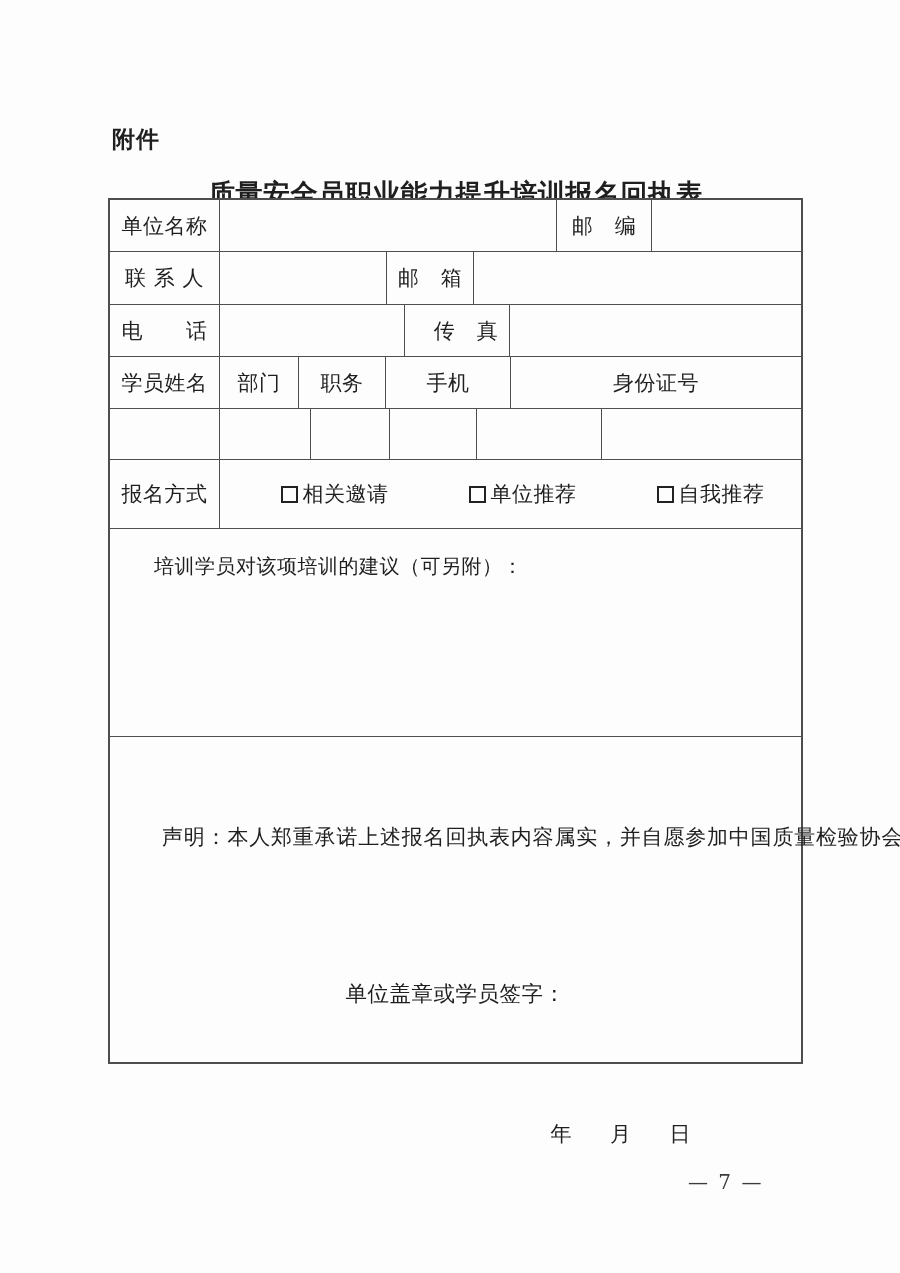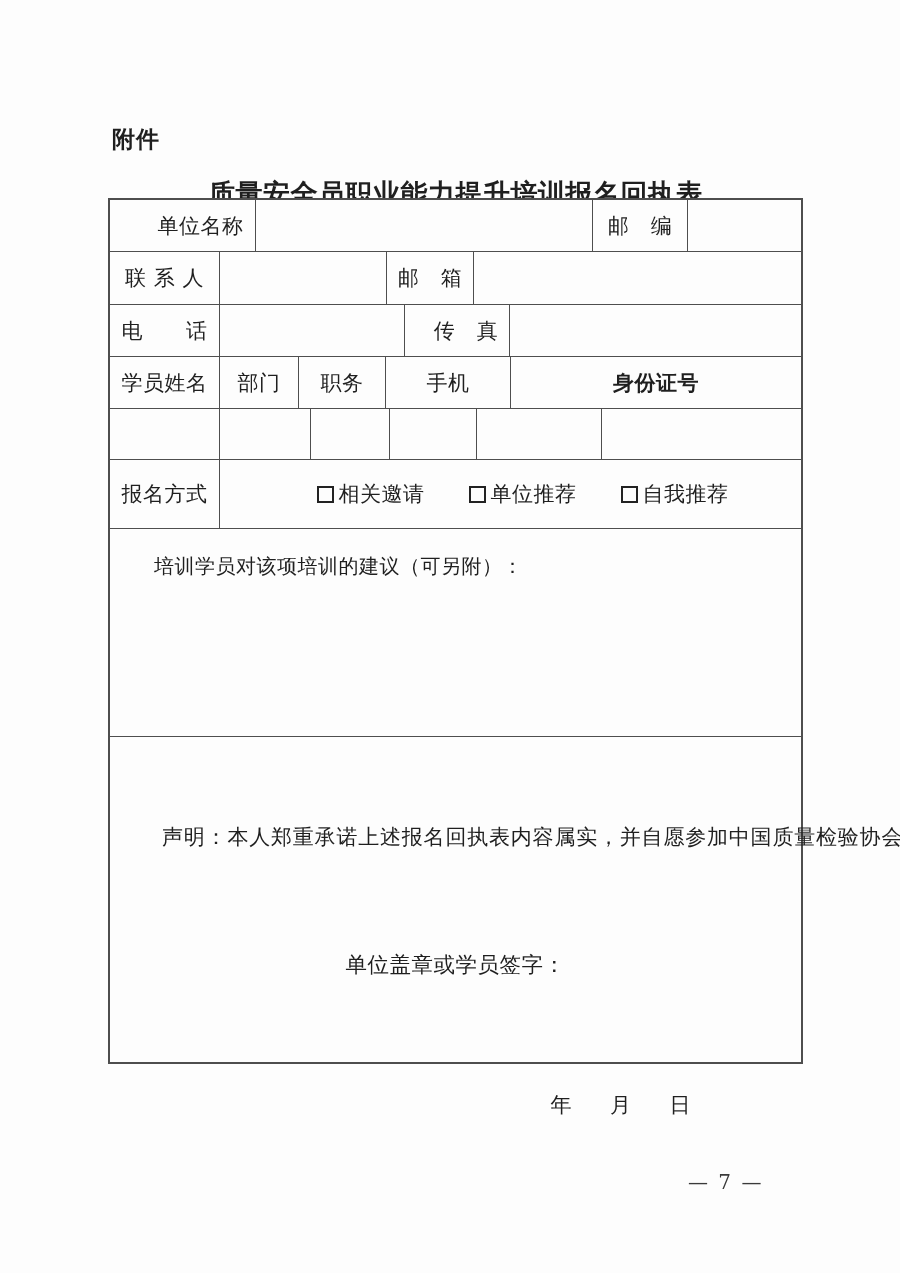--- a/index.html
+++ b/index.html
@@ -35,42 +35,42 @@
   }
   .row{display:flex;border-bottom:1.5px solid var(--line);}
   .row:last-child{border-bottom:none;}
   .cell{
     border-right:1.5px solid var(--line);
     display:flex;align-items:center;justify-content:center;
     font-size:21px;letter-spacing:0.5px;
     white-space:pre;
   }
   .cell:last-child{border-right:none;}
-  .cell.fill{flex:1;font-weight:bold;}
-  .r1{height:52px;padding-left:36px;}
+  .cell.fill{flex:1;}
+  .r1{height:52px;}
   .r2{height:53px;}
   .r3{height:53px;}
   .r4{height:52px;gap:18px;}
   .r5{height:52px;}
   .r6{height:51px;}
   .r7{height:69px;}
   .r8{height:208px;}
   .r9{height:325px;}
   .w-label{width:110px;flex:none;}
   .w-unit-empty{width:337px;flex:none;}
   .w-zip{width:95px;flex:none;}
   .w-contact-empty{width:167px;flex:none;}
   .w-mailfax{width:87px;flex:none;}
   .w-sex{width:91px;flex:none;}
   .w-dept{width:79px;flex:none;}
   .w-duty{width:87px;flex:none;}
   .w-mobile{width:125px;flex:none;}
   .reg-cell{
     flex:1;display:flex;align-items:center;
-    padding-left:24px;gap:44px;
+    padding-left:24px;gap:80px;
     border-right:none;
   }
   .reg-option{display:inline-flex;align-items:center;font-size:21px;letter-spacing:0.5px;}
   .checkbox{
     width:17px;height:17px;flex:none;
     border:2px solid #222;
     margin-right:5px;
     background:transparent;
     display:inline-block;
   }
@@ -80,21 +80,21 @@
     font-size:20px;letter-spacing:0.5px;
   }
   .statement-cell{display:block;width:100%;padding:0 10px;}
   .declaration{
     margin-top:26px;
     font-size:21px;line-height:53px;letter-spacing:0.8px;
     text-indent:2em;
     text-align:justify;
   }
   .signature-line{
-    margin-top:38px;
+    margin-top:67px;
     text-align:center;
     font-size:21.5px;letter-spacing:0.5px;
   }
   .date-line{
     margin-top:64px;
     display:flex;justify-content:flex-end;
     gap:38px;padding-right:100px;
     font-size:21px;
   }
   .page-number{

